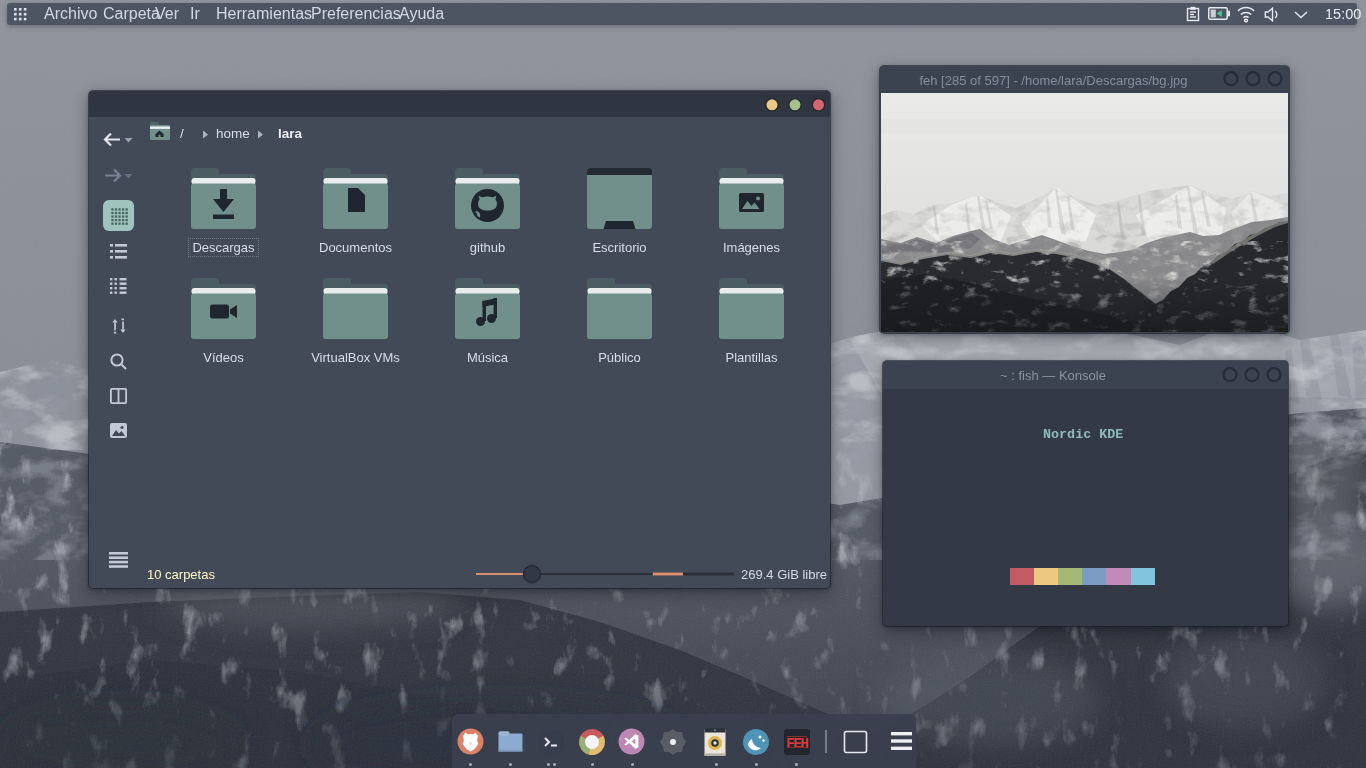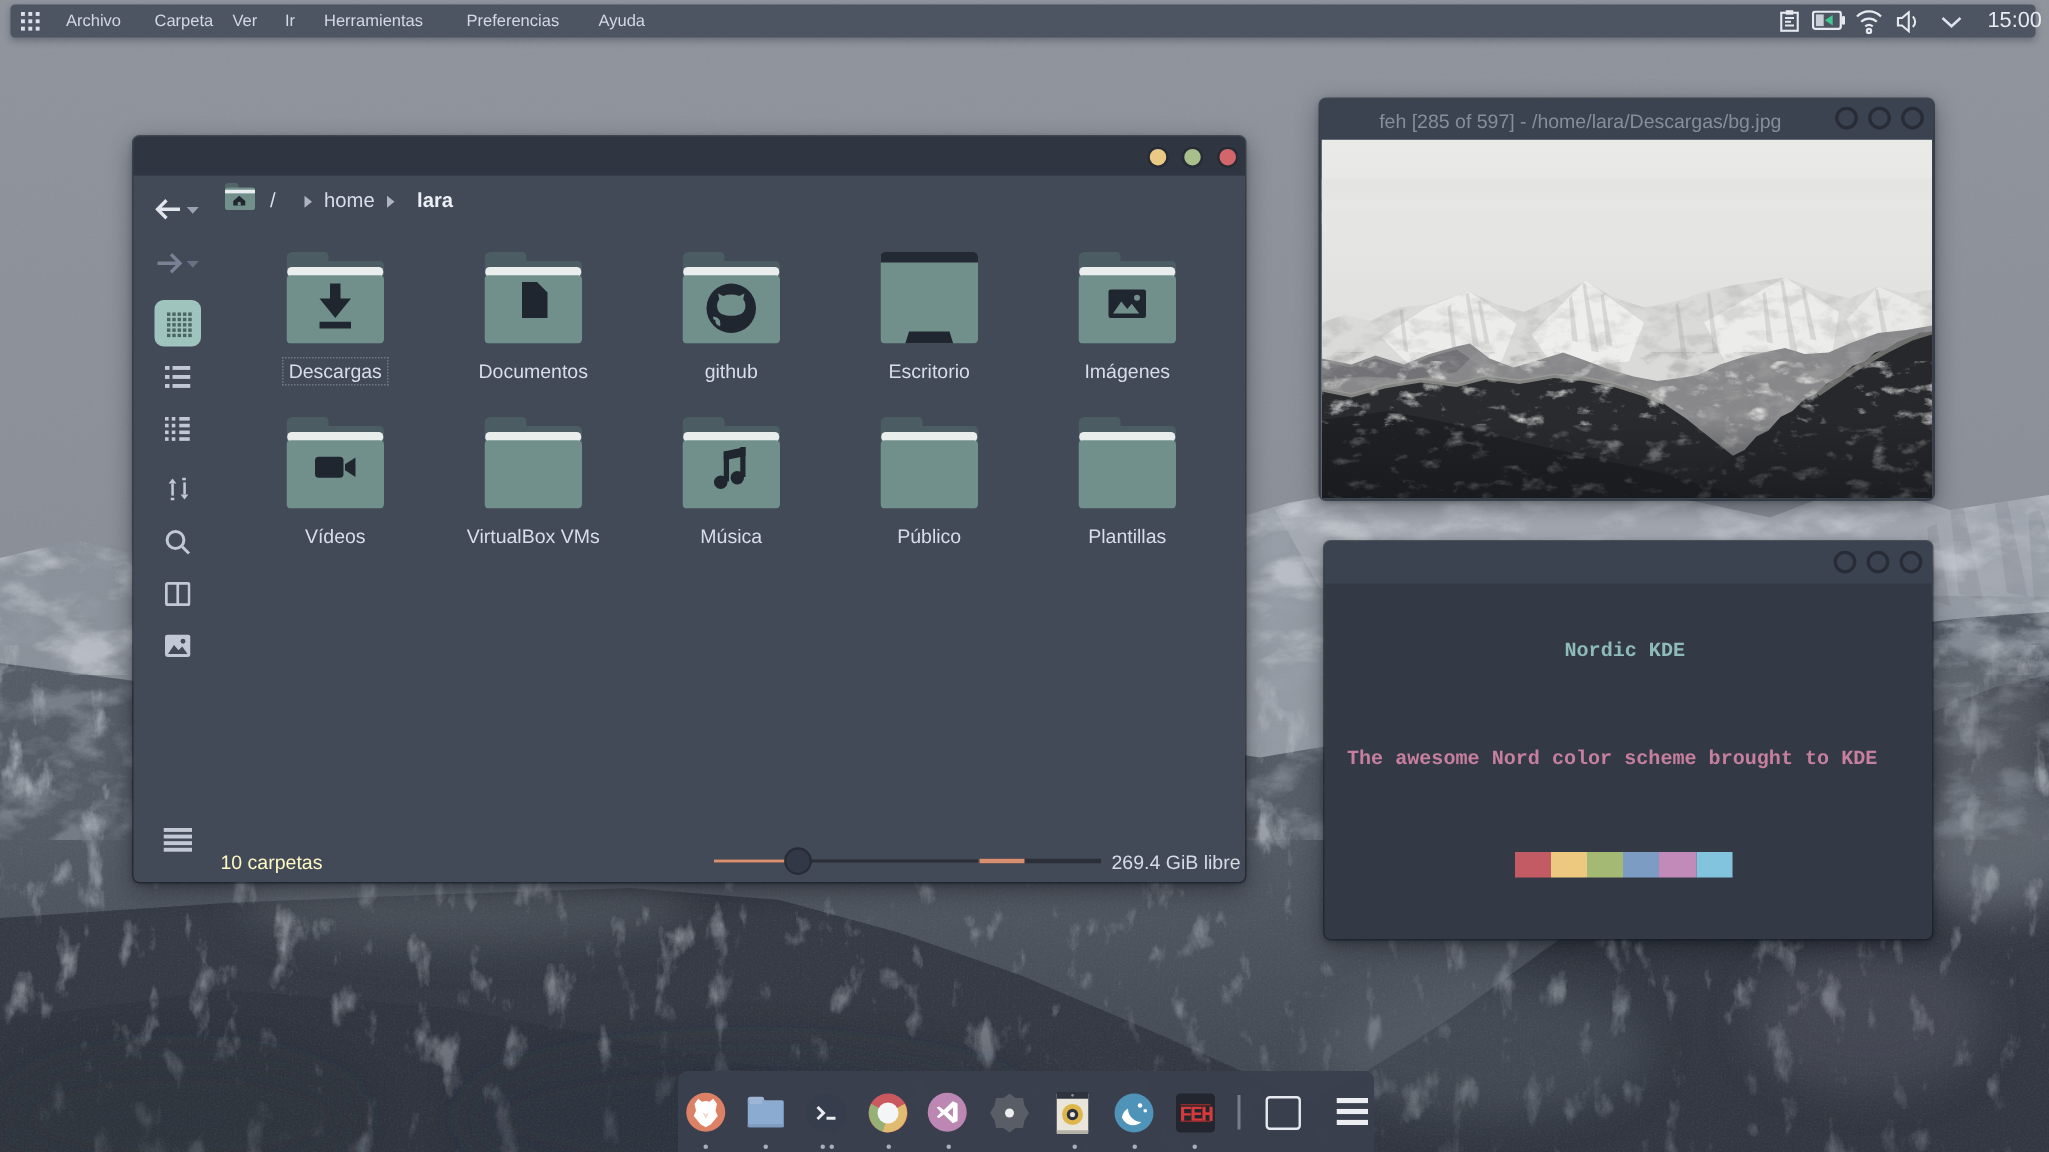--- a/index.html
+++ b/index.html
@@ -1,21 +1,21 @@
 <!DOCTYPE html>
 <html><head>
 <meta charset="utf-8">
 <style>
 * { margin:0; padding:0; box-sizing:border-box; }
 html,body { width:1366px; height:768px; overflow:hidden; background:#868b94; font-family:"Liberation Sans",sans-serif; }
 .abs { position:absolute; }
 #stage { position:relative; width:1366px; height:768px; overflow:hidden; }
 
 #menubar { position:absolute; left:7px; top:3px; width:1350px; height:22px; background:#4d5563; border-radius:3px; z-index:50; box-shadow:0 2px 5px rgba(20,25,35,.3); }
-#menubar .mi { position:absolute; top:0; height:32px; line-height:22px; color:#d3d9e2; font-size:11px; }
+#menubar .mi { position:absolute; top:0; height:32px; line-height:22px; color:#d3d9e2; font-size:16px; }
 #clock { position:absolute; color:#e8ecf2; font-size:14.5px; }
 
 .win { position:absolute; border-radius:4px; box-shadow:0 0 0 1px rgba(22,26,34,.55), 0 5px 16px rgba(10,12,18,.42), 0 1px 4px rgba(10,12,18,.3);margin-left:12px; }
 .tbar { position:absolute; left:0; top:0; width:100%; border-radius:4px 4px 0 0; }
 .ttext { position:absolute; font-size:13px; white-space:nowrap; }
 
 #dolphin { left:77px; top:91px; width:741px; height:497px; background:#424957; z-index:20; }
 #dolphin .tbar { height:26px; background:#2f3541; }
 #dolphin .ttext { color:#c9d0db; top:6px; }
 .flabel { position:absolute; color:#d8dee9; font-size:13px; text-align:center; white-space:nowrap; }
@@ -228,27 +228,27 @@
    <rect x="0" y="185" width="407" height="54" fill="url(#fbot)"></rect>
 
    <path d="M0,165 L20,169 L42,163 L66,159 L90,162 L110,157 L132,160 L155,156 L175,158 L195,162 L214,168 L228,175 L228,177 L214,171 L195,165 L175,161 L155,159 L132,163 L110,160 L90,165 L66,162 L42,166 L20,172 L0,168 Z" fill="#9b9b99" opacity="0.8"></path>
    <path d="M407,127 L392,131 L376,139 L362,147 L346,157 L330,168 L332,171 L348,160 L364,150 L378,142 L394,134 L407,130 Z" fill="#8e8e8c" opacity="0.7"></path>
   </g>
  </svg>
 </div>
 
 <div id="konsole" class="win">
  <div class="tbar"></div>
+ <div class="ttext" style="left:5px;width:330px;text-align:center">~ : fish — Konsole</div>
  <svg class="abs" style="left:339px;top:6px" width="60" height="16" viewBox="0 0 60 16" fill="none" stroke="#272c36" stroke-width="2.2">
   <circle cx="8" cy="7.7" r="6.5"></circle>
         <circle cx="30" cy="7.7" r="6.5"></circle>
         <circle cx="52" cy="7.7" r="6.5"></circle>
  </svg>
  <div class="kline" style="left:160px;top:66px;color:#8fbcbb">Nordic KDE</div>
- <div class="kline" style="left:15px;top:138px;color:#c77f9e">The awesome Nord color scheme brought to KDE</div>
  <div class="abs" style="left:127px;top:207px;width:145px;height:17px;font-size:0">
   <span style="display:inline-block;width:24px;height:17px;background:#c35b65"></span><span style="display:inline-block;width:24px;height:17px;background:#ecc97f"></span><span style="display:inline-block;width:24px;height:17px;background:#a3b974"></span><span style="display:inline-block;width:24px;height:17px;background:#7d9cc4"></span><span style="display:inline-block;width:25px;height:17px;background:#c18ab8"></span><span style="display:inline-block;width:24px;height:17px;background:#82c4dd"></span>
  </div>
 </div>
 
 <div id="dolphin" class="win">
  <div class="tbar"></div>
  <svg class="abs" style="left:676px;top:7px" width="60" height="14" viewBox="0 0 60 14">
   <circle cx="7" cy="6.8" r="6.3" fill="#eac985" stroke="#262b34" stroke-width="1.6"></circle>
   <circle cx="30" cy="6.8" r="6.3" fill="#a8bf8c" stroke="#262b34" stroke-width="1.6"></circle>

